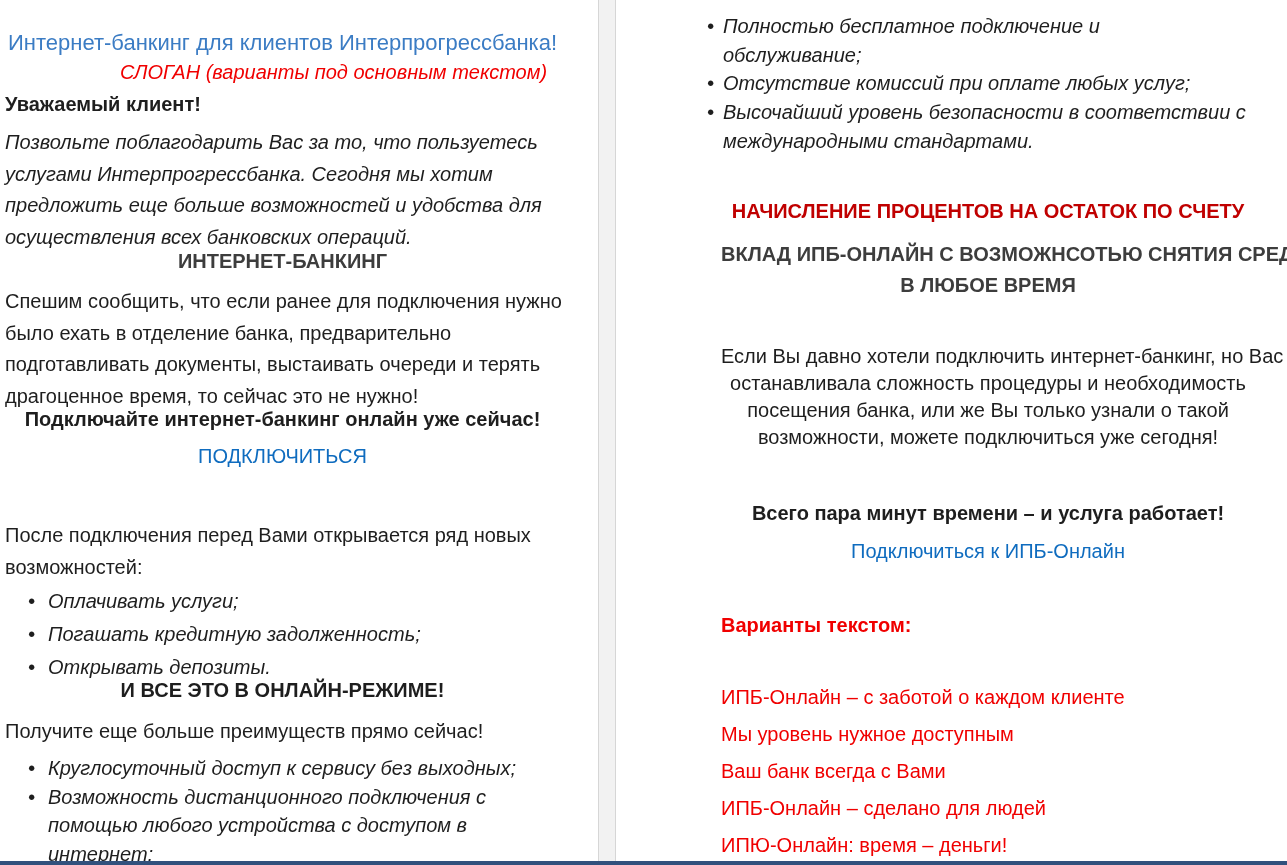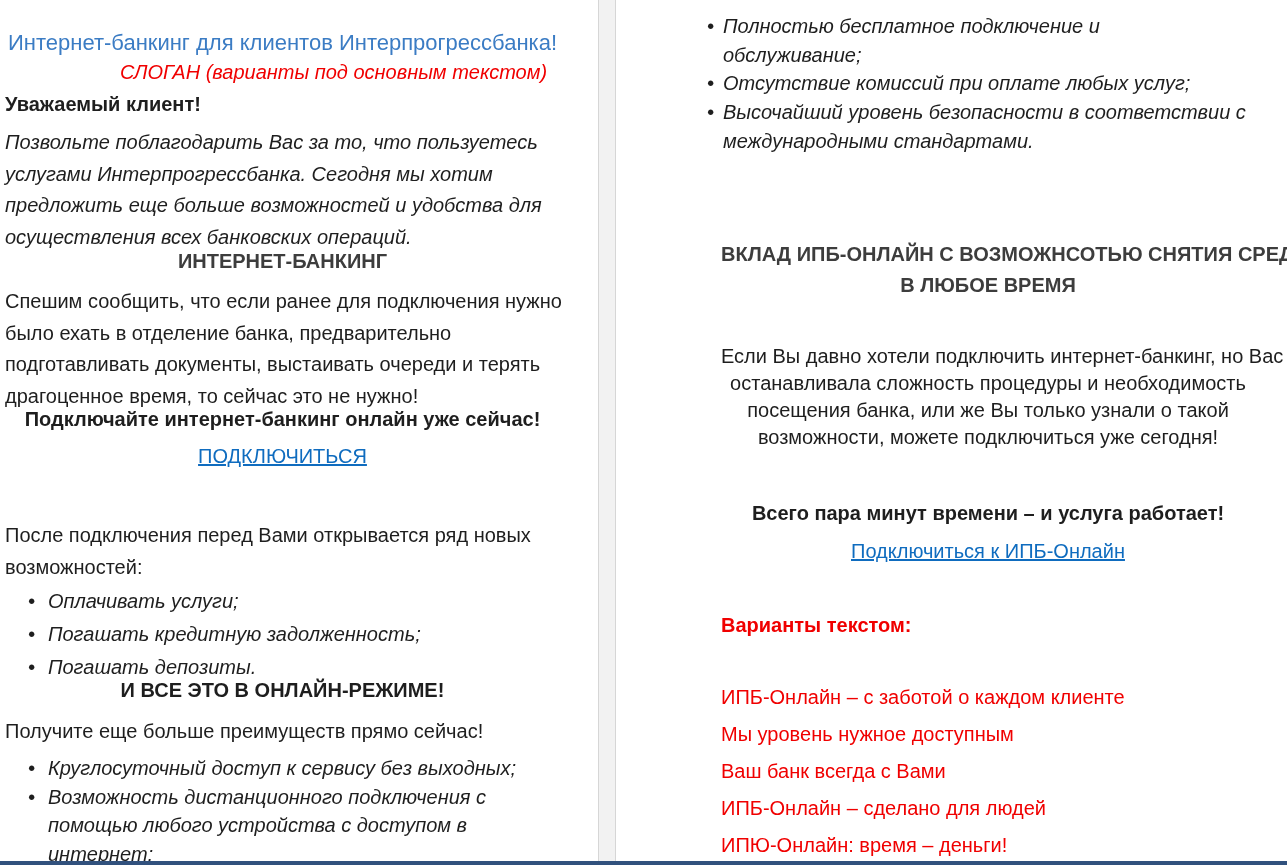--- a/index.html
+++ b/index.html
@@ -15,21 +15,21 @@
   .blk{position:absolute;left:5px;right:38px;font-size:20px;color:#1e1e1e;}
   .blk-r{position:absolute;left:105px;right:32px;font-size:20px;color:#1e1e1e;}
   .center{text-align:center;}
   .bold{font-weight:bold;}
   .it{font-style:italic;}
   .ln{line-height:inherit;white-space:nowrap;}
   .title{color:#3b7cc4;font-size:22px;line-height:26px;}
   .red-bright{color:#f00000;}
   .red-dark{color:#c00000;}
   .gray-head{color:#3d3d3d;}
-  .link{color:#0f6cbf;text-decoration:underline;cursor:pointer;}
+  .link{color:#0f6cbf;cursor:pointer;}
 
   
   #l-title{top:30px;}
   #l-slogan{top:60px;padding-left:102px;line-height:24px;}
   #l-greet{top:92px;line-height:24px;}
   #l-intro{top:127px;line-height:31.5px;}
   #l-hib{top:249px;line-height:24px;}
   #l-hurry{top:286px;line-height:31.5px;}
   #l-cta{top:407px;line-height:24px;}
   #l-link{top:444px;line-height:24px;}
@@ -97,21 +97,21 @@
       <div class="bullet-item">
         <span class="dot">•</span>
         <div class="ln">Оплачивать услуги;</div>
       </div>
       <div class="bullet-item">
         <span class="dot">•</span>
         <div class="ln">Погашать кредитную задолженность;</div>
       </div>
       <div class="bullet-item">
         <span class="dot">•</span>
-        <div class="ln">Погашать депозиты.</div>
+        <div class="ln">Открывать депозиты.</div>
       </div>
     </div>
     <div class="blk center bold" id="l-honline">
       <div class="ln">И ВСЕ ЭТО В ОНЛАЙН-РЕЖИМЕ!</div>
     </div>
     <div class="blk" id="l-more">
       <div class="ln">Получите еще больше преимуществ прямо сейчас!</div>
     </div>
     <div class="blk it" id="l-benefits">
       <div class="bullet-item">
@@ -139,20 +139,23 @@
       <div class="bullet-item">
         <span class="dot">•</span>
         <div class="ln">Отсутствие комиссий при оплате любых услуг;</div>
       </div>
       <div class="bullet-item">
         <span class="dot">•</span>
         <div class="ln">Высочайший уровень безопасности в соответствии с</div>
         <div class="ln">международными стандартами.</div>
       </div>
     </div>
+    <div class="blk-r center bold red-dark" id="r-hred">
+      <div class="ln">НАЧИСЛЕНИЕ ПРОЦЕНТОВ НА ОСТАТОК ПО СЧЕТУ</div>
+    </div>
     <div class="blk-r center bold gray-head" id="r-vklad">
       <div class="ln">ВКЛАД ИПБ-ОНЛАЙН С ВОЗМОЖНСОТЬЮ СНЯТИЯ СРЕДСТВ</div>
       <div class="ln">В ЛЮБОЕ ВРЕМЯ</div>
     </div>
     <div class="blk-r center" id="r-para">
       <div class="ln">Если Вы давно хотели подключить интернет-банкинг, но Вас</div>
       <div class="ln">останавливала сложность процедуры и необходимость</div>
       <div class="ln">посещения банка, или же Вы только узнали о такой</div>
       <div class="ln">возможности, можете подключиться уже сегодня!</div>
     </div>

